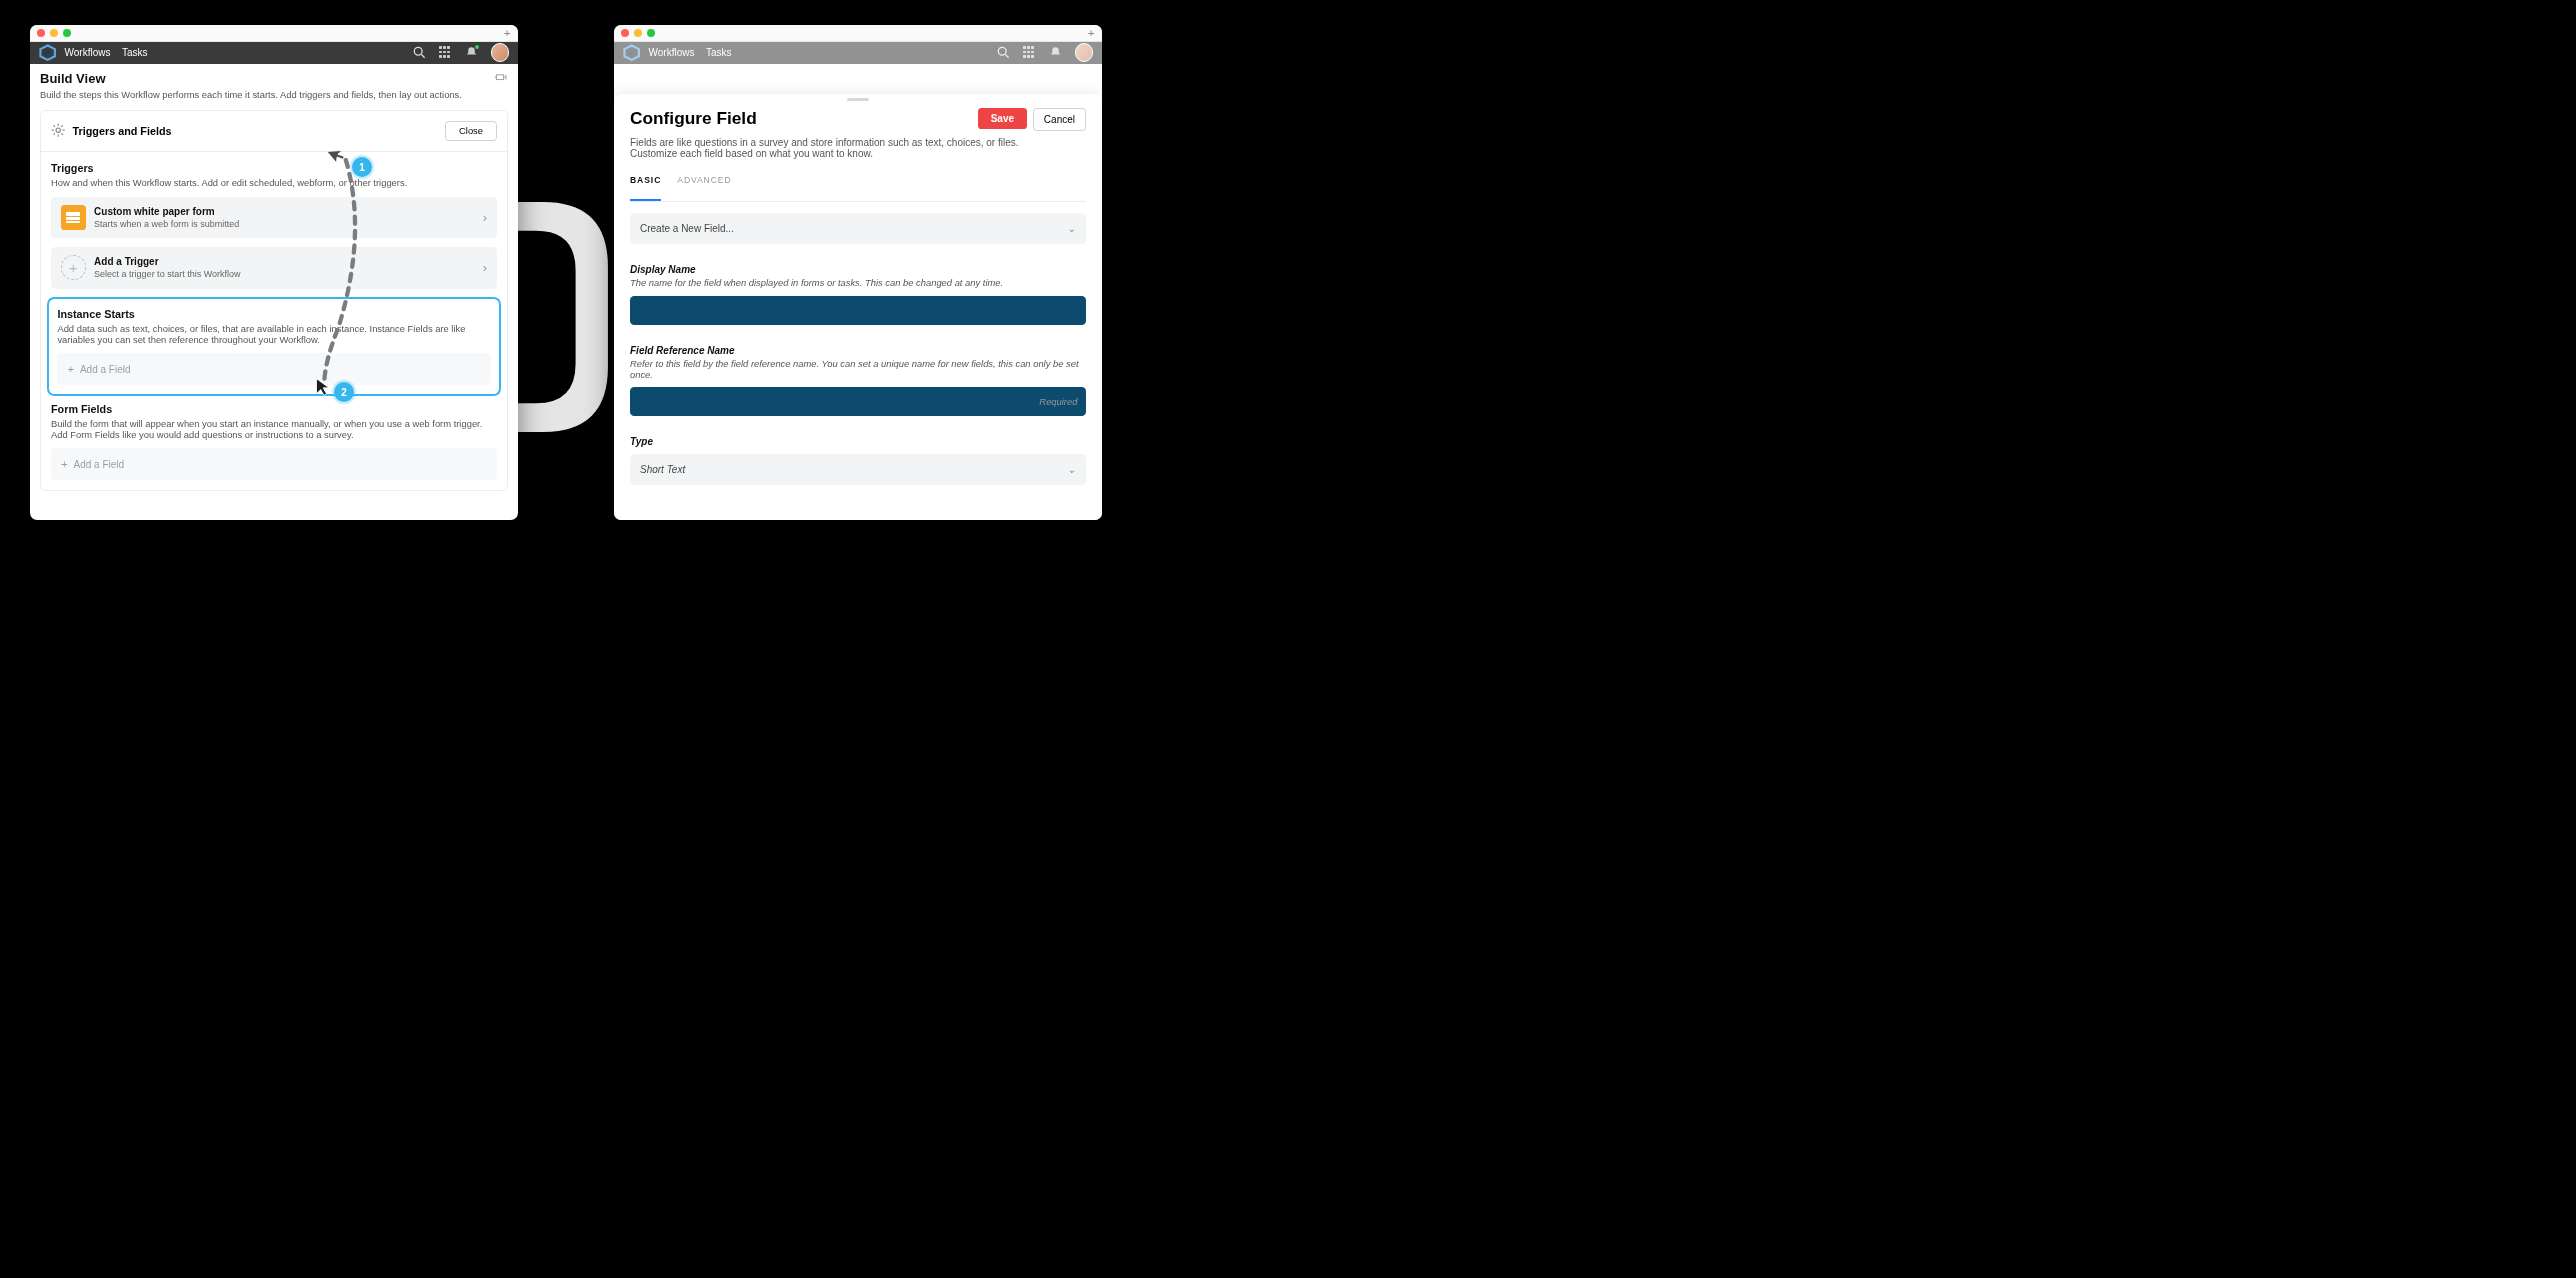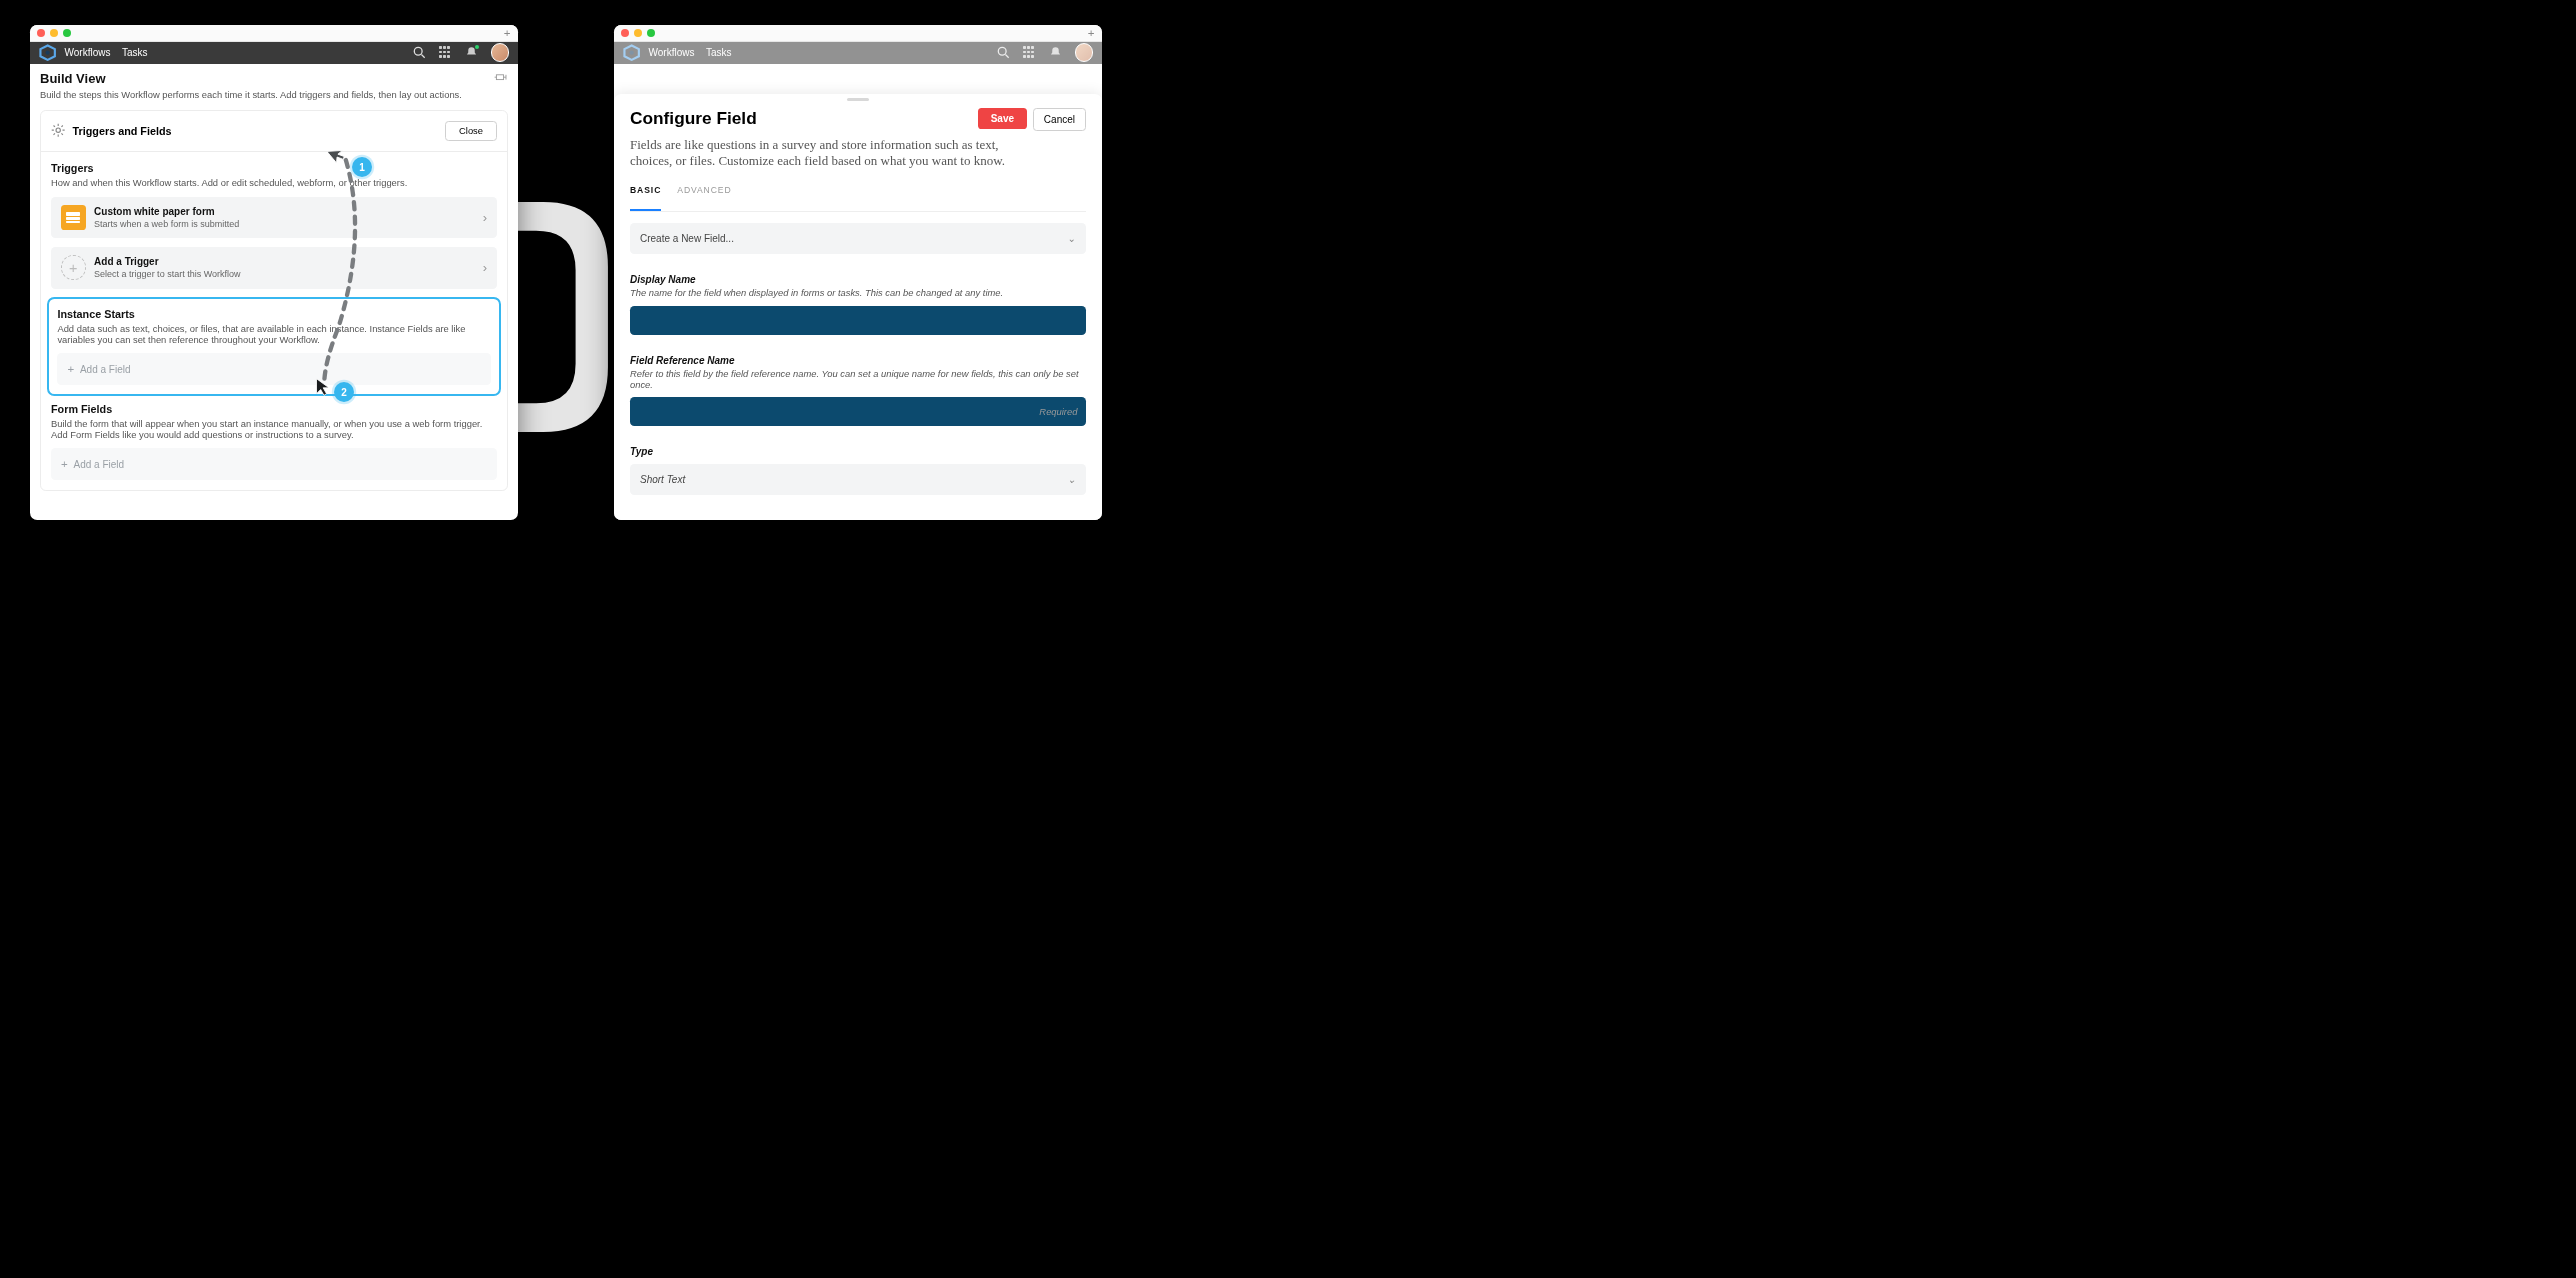--- a/index.html
+++ b/index.html
@@ -137,21 +137,21 @@
     background: #fff;
     border-radius: 7.2px 7.2px 0 0;
     box-shadow: 0 -1.4px 13px rgba(0,0,0,.08);
     padding: 13px 16px;
   }
   .handle { width: 21.6px; height: 2.9px; background: #d8d8d8; border-radius: 2.2px; margin: -8.6px auto 7.2px auto; }
   .modal-head { display: flex; align-items: flex-start; gap: 5.8px; }
   .modal-title { font-size: 17.3px; font-weight: 800; flex: 1; }
   .btn-primary { background: #ef4444; color: #fff; border: none; padding: 5px 13px; border-radius: 3.6px; font-size: 10px; font-weight: 600; }
   .btn-secondary { background: #fff; border: 0.7px solid #d0d0d0; padding: 5px 10px; border-radius: 3.6px; font-size: 10px; }
-  .modal-sub { font-size: 13px; color: #555; margin-top: 5.8px; max-width: 403px; font-family: Liberation Serif, serif; }
+  .modal-sub { font-size: 10px; color: #555; margin-top: 5.8px; max-width: 403px; }
 
   .tabs { display: flex; gap: 16px; margin-top: 16px; border-bottom: 0.7px solid #eee; }
   .tabs .tab { font-size: 8.6px; letter-spacing: 0.9px; color: #999; padding-bottom: 14px; }
   .tabs .tab.active { color: #111; border-bottom: 2.2px solid #1a80ff; font-weight: 600; }
 
   .select {
     margin-top: 11.5px; background: #f3f4f5; border-radius: 4.3px; padding: 10px 10px;
     display: flex; align-items: center; color: #444; font-size: 10px;
   }
   .select .flex1 { flex: 1; }

